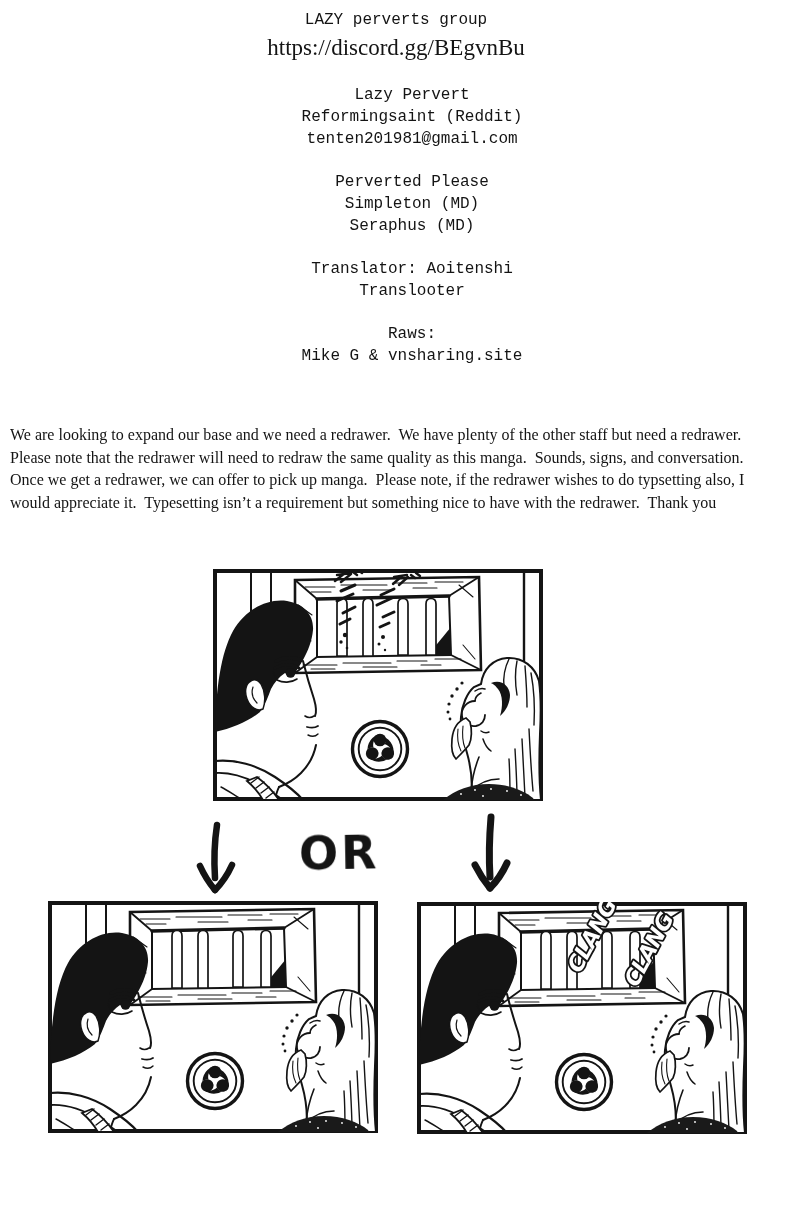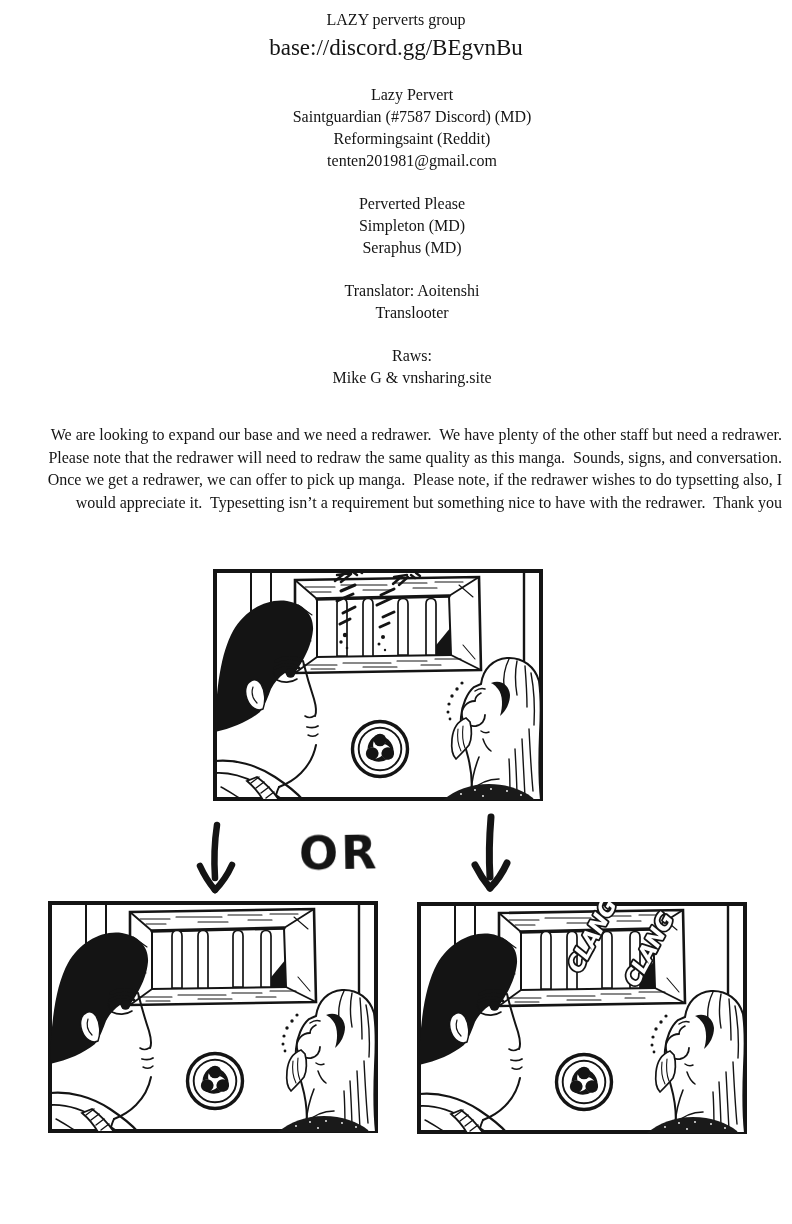--- a/index.html
+++ b/index.html
@@ -1,42 +1,41 @@
 <!DOCTYPE html>
 <html><head>
 <meta charset="utf-8">
 <style>
   html,body{margin:0;padding:0;background:#fff;}
   .page{position:relative;width:792px;height:1224px;background:#fff;overflow:hidden;
         font-family:"Liberation Serif",serif;color:#141414;}
   .hdr{position:absolute;top:9px;left:0;right:0;text-align:center;}
-  .hl{font-size:16px;line-height:22px;}
+  .hl{font-size:16px;line-height:22px;font-family:Liberation Mono, monospace;}
   .url{font-size:23px;line-height:30px;margin-top:2px;}
   .sec{margin-top:21px;padding-left:32px;}
   .notice{position:absolute;top:424px;left:10px;right:10px;font-size:16px;line-height:22.6px;
-          text-align:right;white-space:pre-wrap;}
+          text-align:left;white-space:pre-wrap;}
   .panel{position:absolute;}
   .arrow{position:absolute;filter:blur(0.7px);}
   .or{position:absolute;left:299px;top:826px;font-family:"DejaVu Sans",sans-serif;
       font-weight:bold;font-size:46px;letter-spacing:3px;color:#141414;filter:blur(0.6px);
       transform:rotate(-1deg);}
   .defs-holder{position:absolute;width:0;height:0;overflow:hidden;}
 </style>
 </head>
 <body>
 
 <div class="page">
 
   <div class="hdr">
     <div class="hl">LAZY perverts group</div>
-    <div class="url">base://discord.gg/BEgvnBu</div>
+    <div class="url">https://discord.gg/BEgvnBu</div>
 
     <div class="sec">
       <div class="hl">Lazy Pervert</div>
-      <div class="hl">Saintguardian (#7587 Discord) (MD)</div>
       <div class="hl">Reformingsaint (Reddit)</div>
       <div class="hl">tenten201981@gmail.com</div>
     </div>
 
     <div class="sec">
       <div class="hl">Perverted Please</div>
       <div class="hl">Simpleton (MD)</div>
       <div class="hl">Seraphus (MD)</div>
     </div>
 

